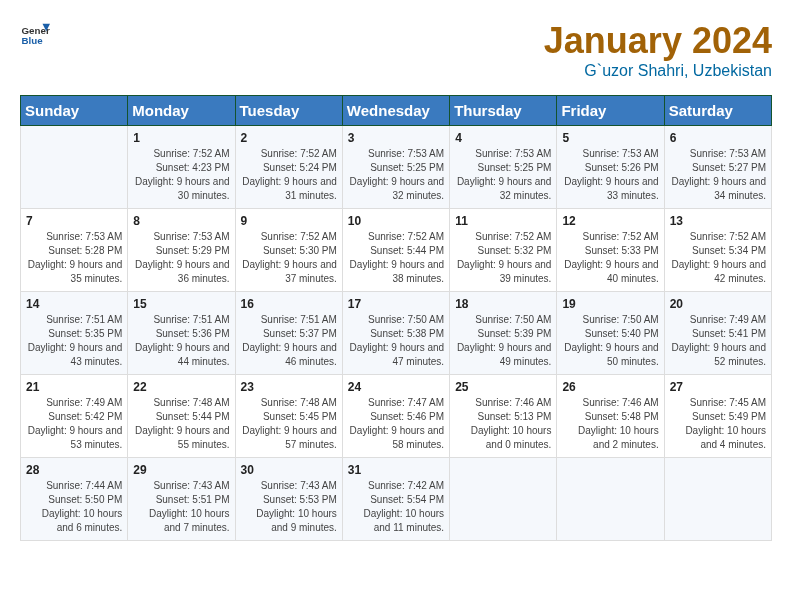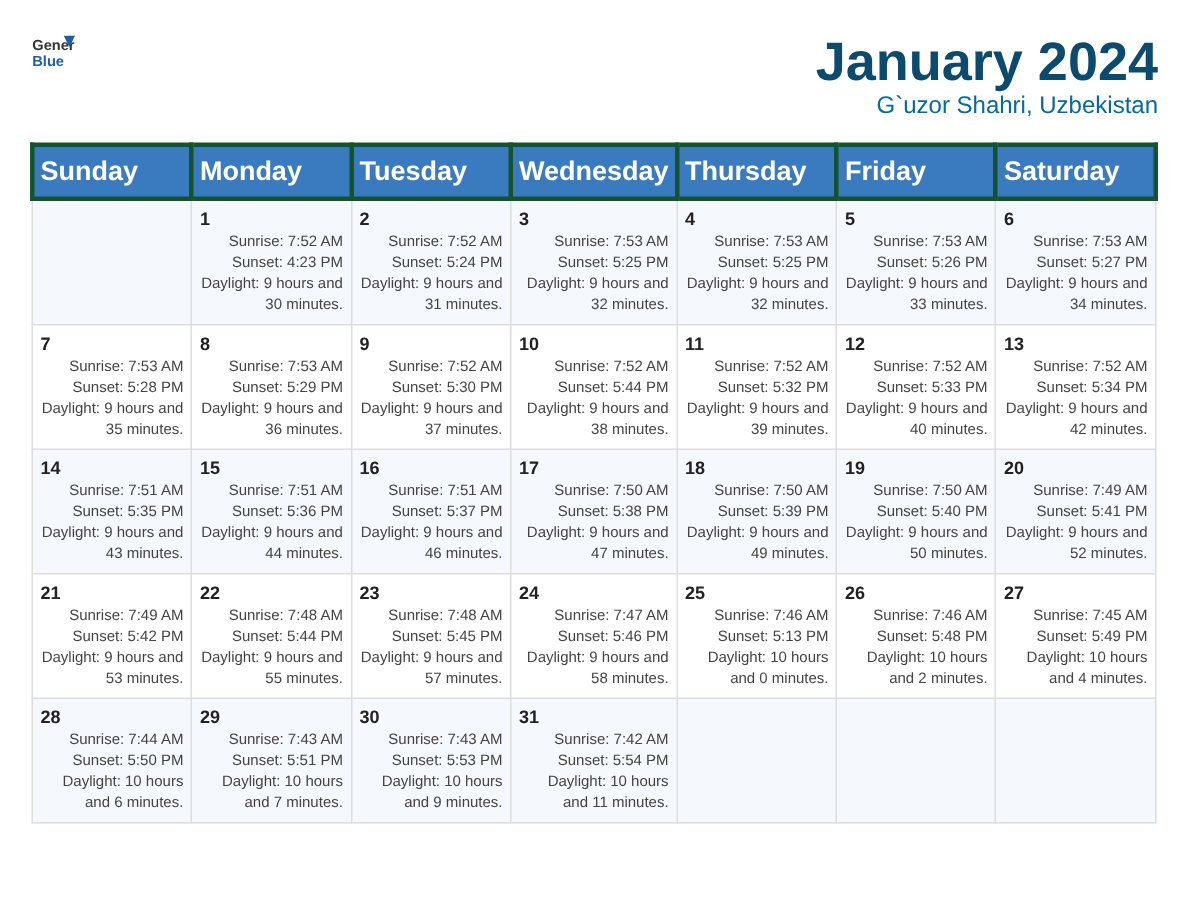--- a/index.html
+++ b/index.html
@@ -24,39 +24,39 @@
     .logo-icon {
       width: 30px;
       height: 30px;
     }
     .title-section {
       text-align: right;
     }
     .main-title {
       font-size: 36px;
       font-weight: bold;
-      color: #0c4a6e;
+      color: #a16207;
     }
     .subtitle {
       font-size: 16px;
       color: #0369a1;
     }
     table {
       width: 100%;
       border-collapse: collapse;
       font-size: 11px;
     }
     thead tr th {
       background-color: #3a7abf;
       color: #fff;
       padding: 6px 4px;
       text-align: left;
-      font-size: 18px;
+      font-size: 15px;
       font-weight: bold;
-      border: 3px solid #14532d;
+      border: 1px solid #14532d;
     }
     tbody tr td {
       border: 1px solid #ddd;
       padding: 5px 5px;
       vertical-align: top;
       width: 107px;
       background: #fff;
     }
     tbody tr:nth-child(odd) td {
       background-color: #f5f8fc;

